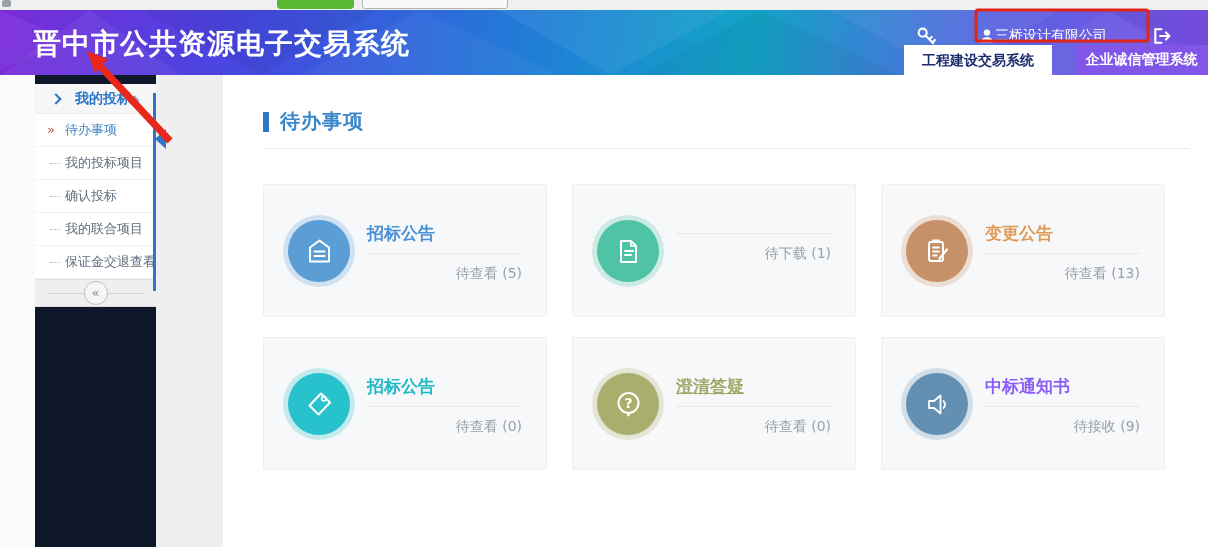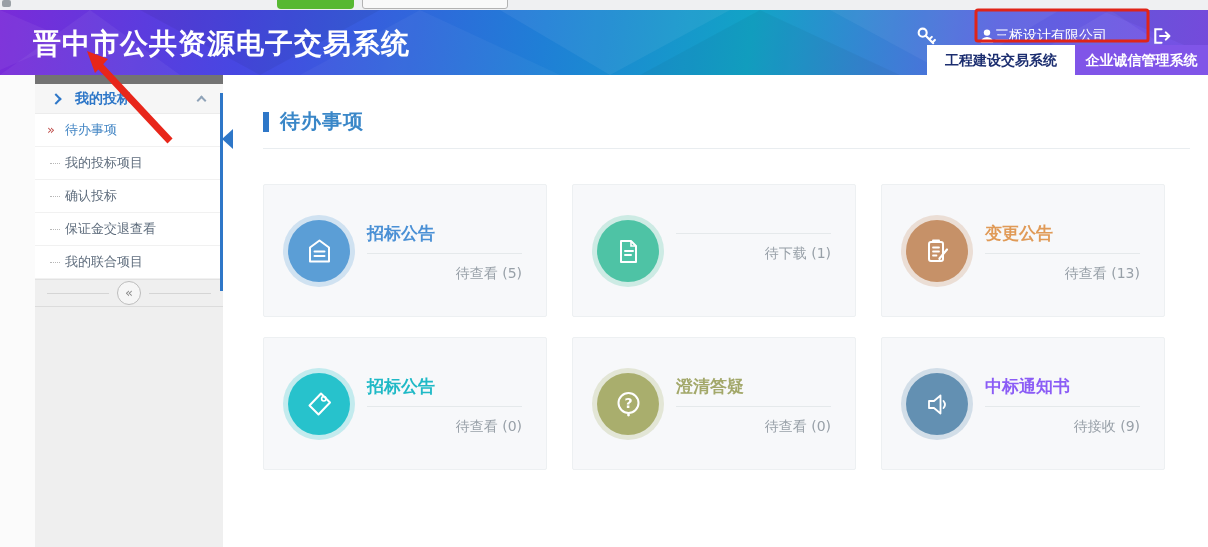--- a/index.html
+++ b/index.html
@@ -25,29 +25,29 @@
   .facets { position:absolute; left:0; top:0; width:1208px; height:65px; pointer-events:none; }
   .sys-title { position:absolute; left:33px; top:15px; color:#fff; font-size:28px;
     font-weight:bold; letter-spacing:1px; white-space:nowrap; }
 
   .header-user-row { position:absolute; top:10px; right:36px; height:32px;
     display:flex; align-items:center; }
   .hicon { display:flex; align-items:center; justify-content:center; cursor:pointer; }
   .user-group { display:flex; align-items:center; margin:0 30px 0 28px; cursor:pointer; padding:0 14px; }
   .user-name { color:#fff; font-size:14px; margin-left:0; white-space:nowrap; }
 
-  .tabs { position:absolute; right:0; bottom:0; display:flex; height:30px; }
+  .tabs { position:absolute; right:0; bottom:0; display:flex; height:30px;gap:23px; }
   .tab { height:30px; line-height:30px; text-align:center; font-size:14px; font-weight:bold; cursor:pointer; }
   .tab.active { width:148px; background:#ffffff; color:#1c2e70; }
-  .tab.inactive { width:133px; background:#8055e8; color:#ffffff; }
+  .tab.inactive { width:133px; background:#8055e8; color:#ffffff;font-family:Liberation Serif, serif; }
 
   
   .left-gutter { position:absolute; left:0; top:75px; width:35px; bottom:0; background:#fbfbfb; }
-  .sidebar { position:absolute; left:35px; top:75px; width:188px; bottom:0; background:#737373;
-    display:flex; flex-direction:column; }
+  .sidebar { position:absolute; left:35px; top:75px; width:188px; bottom:0; background:#0f172a;
+    display:flex; flex-direction:row; }
   .side-menu { margin-top:9px; position:relative; }
   .side-blue-line { position:absolute; right:0; top:9px; width:3px; height:198px; background:#2e77c8; z-index:3; }
 
   .group-header { height:30px; background:#f6f6f6; display:flex; align-items:center;
     padding-left:17px; cursor:pointer; border-bottom:1px solid #ececec; }
   .chev-right { width:8px; height:8px; border-top:2.5px solid #2e77c8; border-right:2.5px solid #2e77c8;
     transform:rotate(45deg); margin-right:15px; }
   .group-label { color:#2e77c8; font-size:14px; font-weight:bold; flex:1; }
   .chev-up { width:7px; height:7px; border-top:2px solid #8fa3b8; border-left:2px solid #8fa3b8;
     transform:rotate(45deg); margin-right:18px; margin-top:3px; }
@@ -170,24 +170,24 @@
         <span class="active-marker">»</span>
         <span>待办事项</span>
       </div>
       <div class="side-item">
         <span>我的投标项目</span>
       </div>
       <div class="side-item">
         <span>确认投标</span>
       </div>
       <div class="side-item">
+        <span>我的联合项目</span>
+      </div>
+      <div class="side-item">
         <span>保证金交退查看</span>
-      </div>
-      <div class="side-item">
-        <span>我的联合项目</span>
       </div>
     </div>
 
     <div class="collapse-row">
       <div class="collapse-btn">«</div>
     </div>
   </div>
   <div class="side-fill"></div>
 </div>
 
@@ -263,21 +263,21 @@
 
     <div class="card">
       <div class="circle" style="background: rgb(169, 174, 109); box-shadow: rgba(169, 174, 109, 0.25) 0px 0px 0px 5px;">
         <svg width="31" height="31" viewBox="0 0 31 31">
           <circle cx="15.5" cy="14" r="10" stroke="#fff" stroke-width="2" fill="none"></circle>
           <text x="15.5" y="19" font-size="14" font-weight="bold" fill="#fff" text-anchor="middle" font-family="DejaVu Sans, sans-serif">?</text>
           <circle cx="15.5" cy="26" r="1.4" fill="#fff"></circle>
         </svg>
       </div>
       <div class="card-text">
-        <div class="card-title" style="color: rgb(163, 168, 106);">澄清答疑</div>
+        <div class="card-title" style="color: rgb(163, 168, 106); text-decoration: underline;">澄清答疑</div>
         <div class="card-divider"></div>
         <div class="card-status">待查看 (0)</div>
       </div>
     </div>
 
     <div class="card">
       <div class="circle" style="background: rgb(99, 144, 178); box-shadow: rgba(99, 144, 178, 0.25) 0px 0px 0px 5px;">
         <svg width="31" height="31" viewBox="0 0 31 31">
           <path d="M7 12 v7 h5 l6.5 5.5 V6.5 L12 12 Z" stroke="#fff" stroke-width="1.8" fill="none" stroke-linejoin="round"></path>
           <path d="M21.5 12 a5.5 5.5 0 0 1 0 7" stroke="#fff" stroke-width="1.8" fill="none" stroke-linecap="round"></path>

